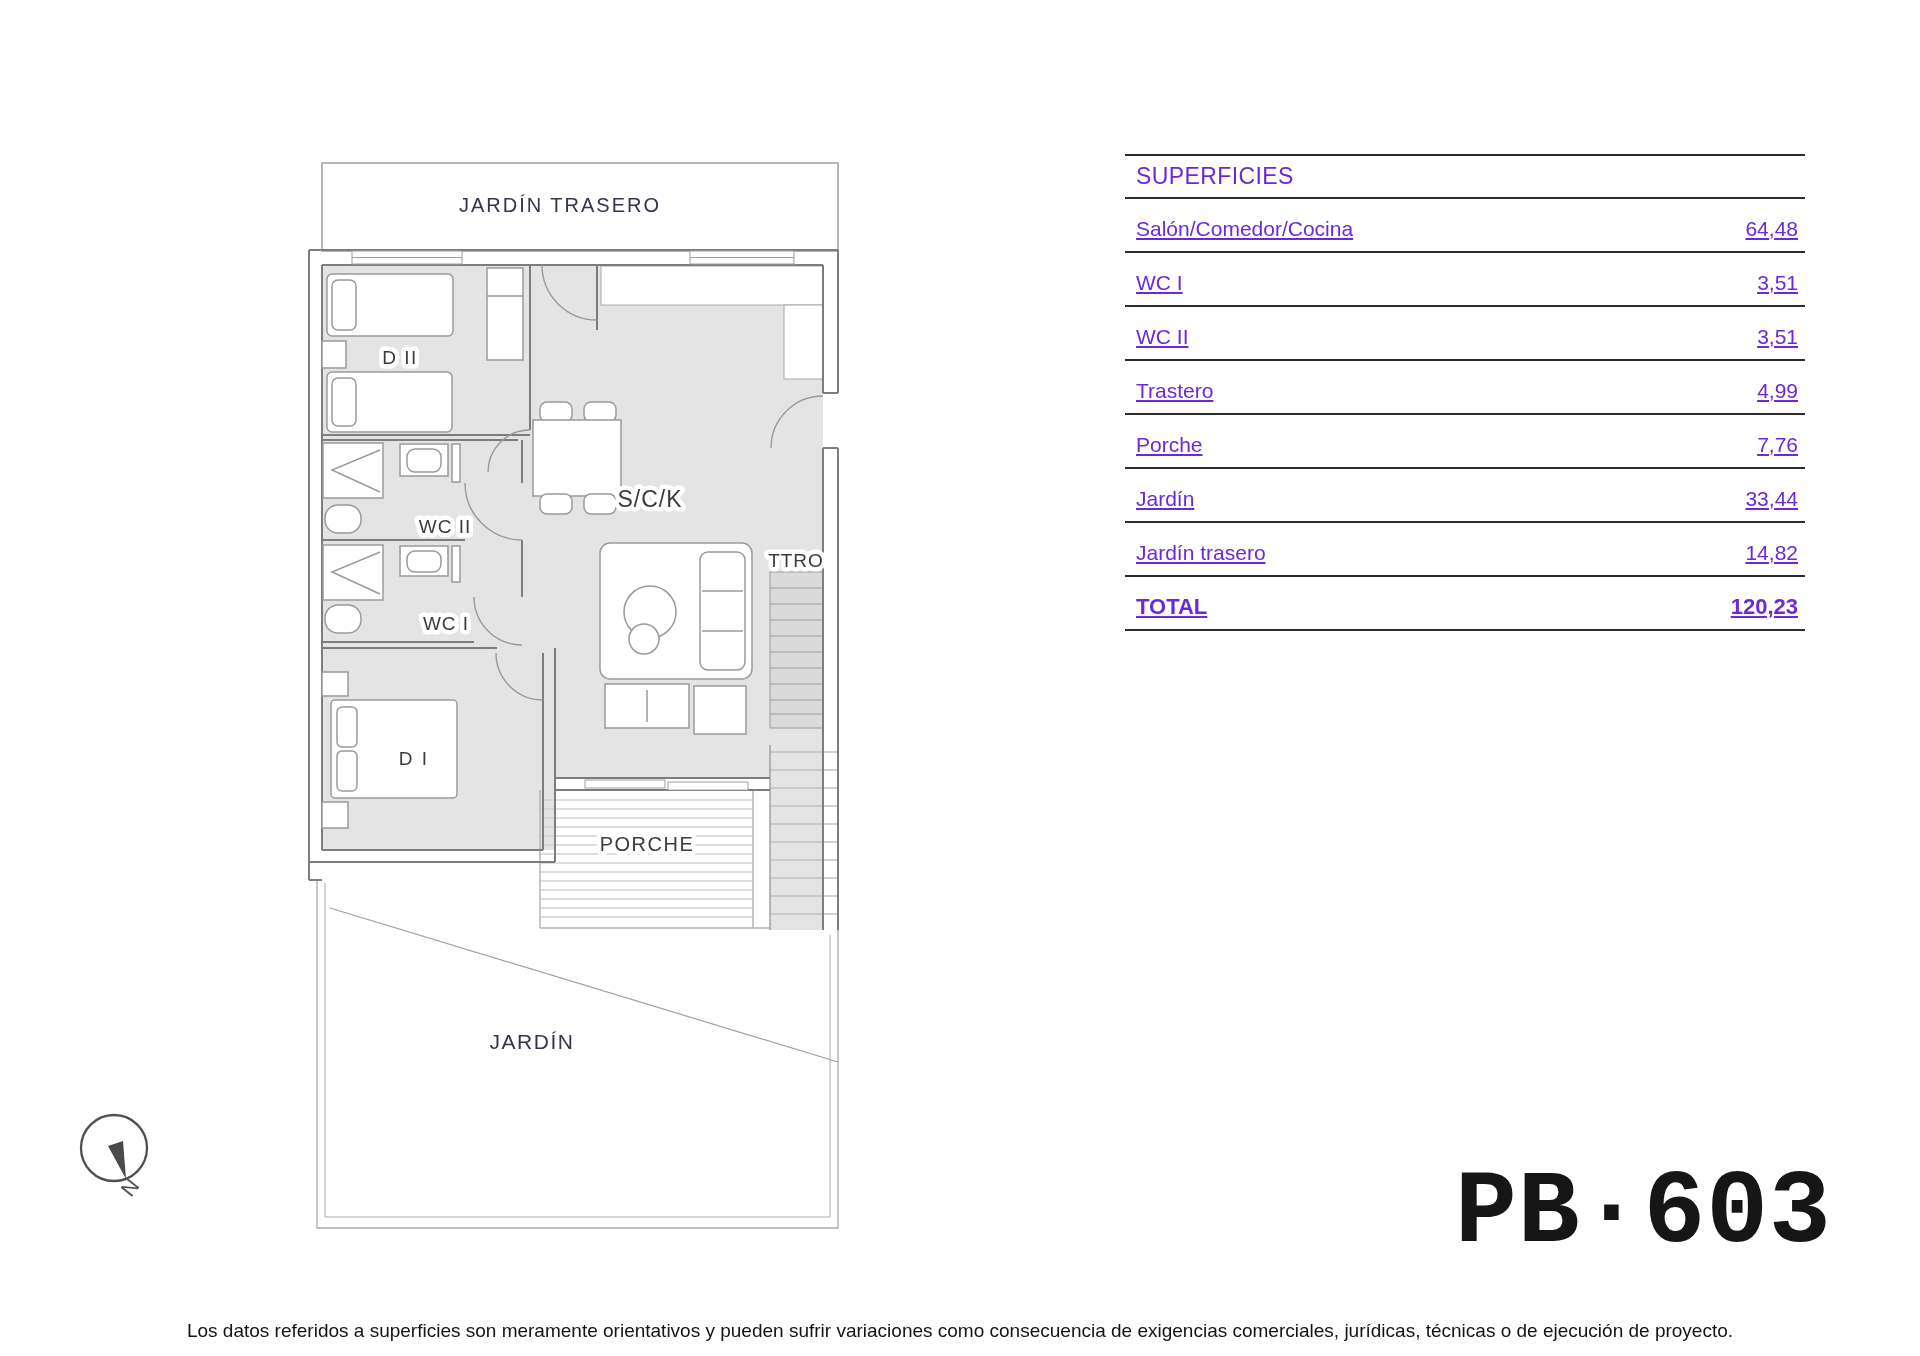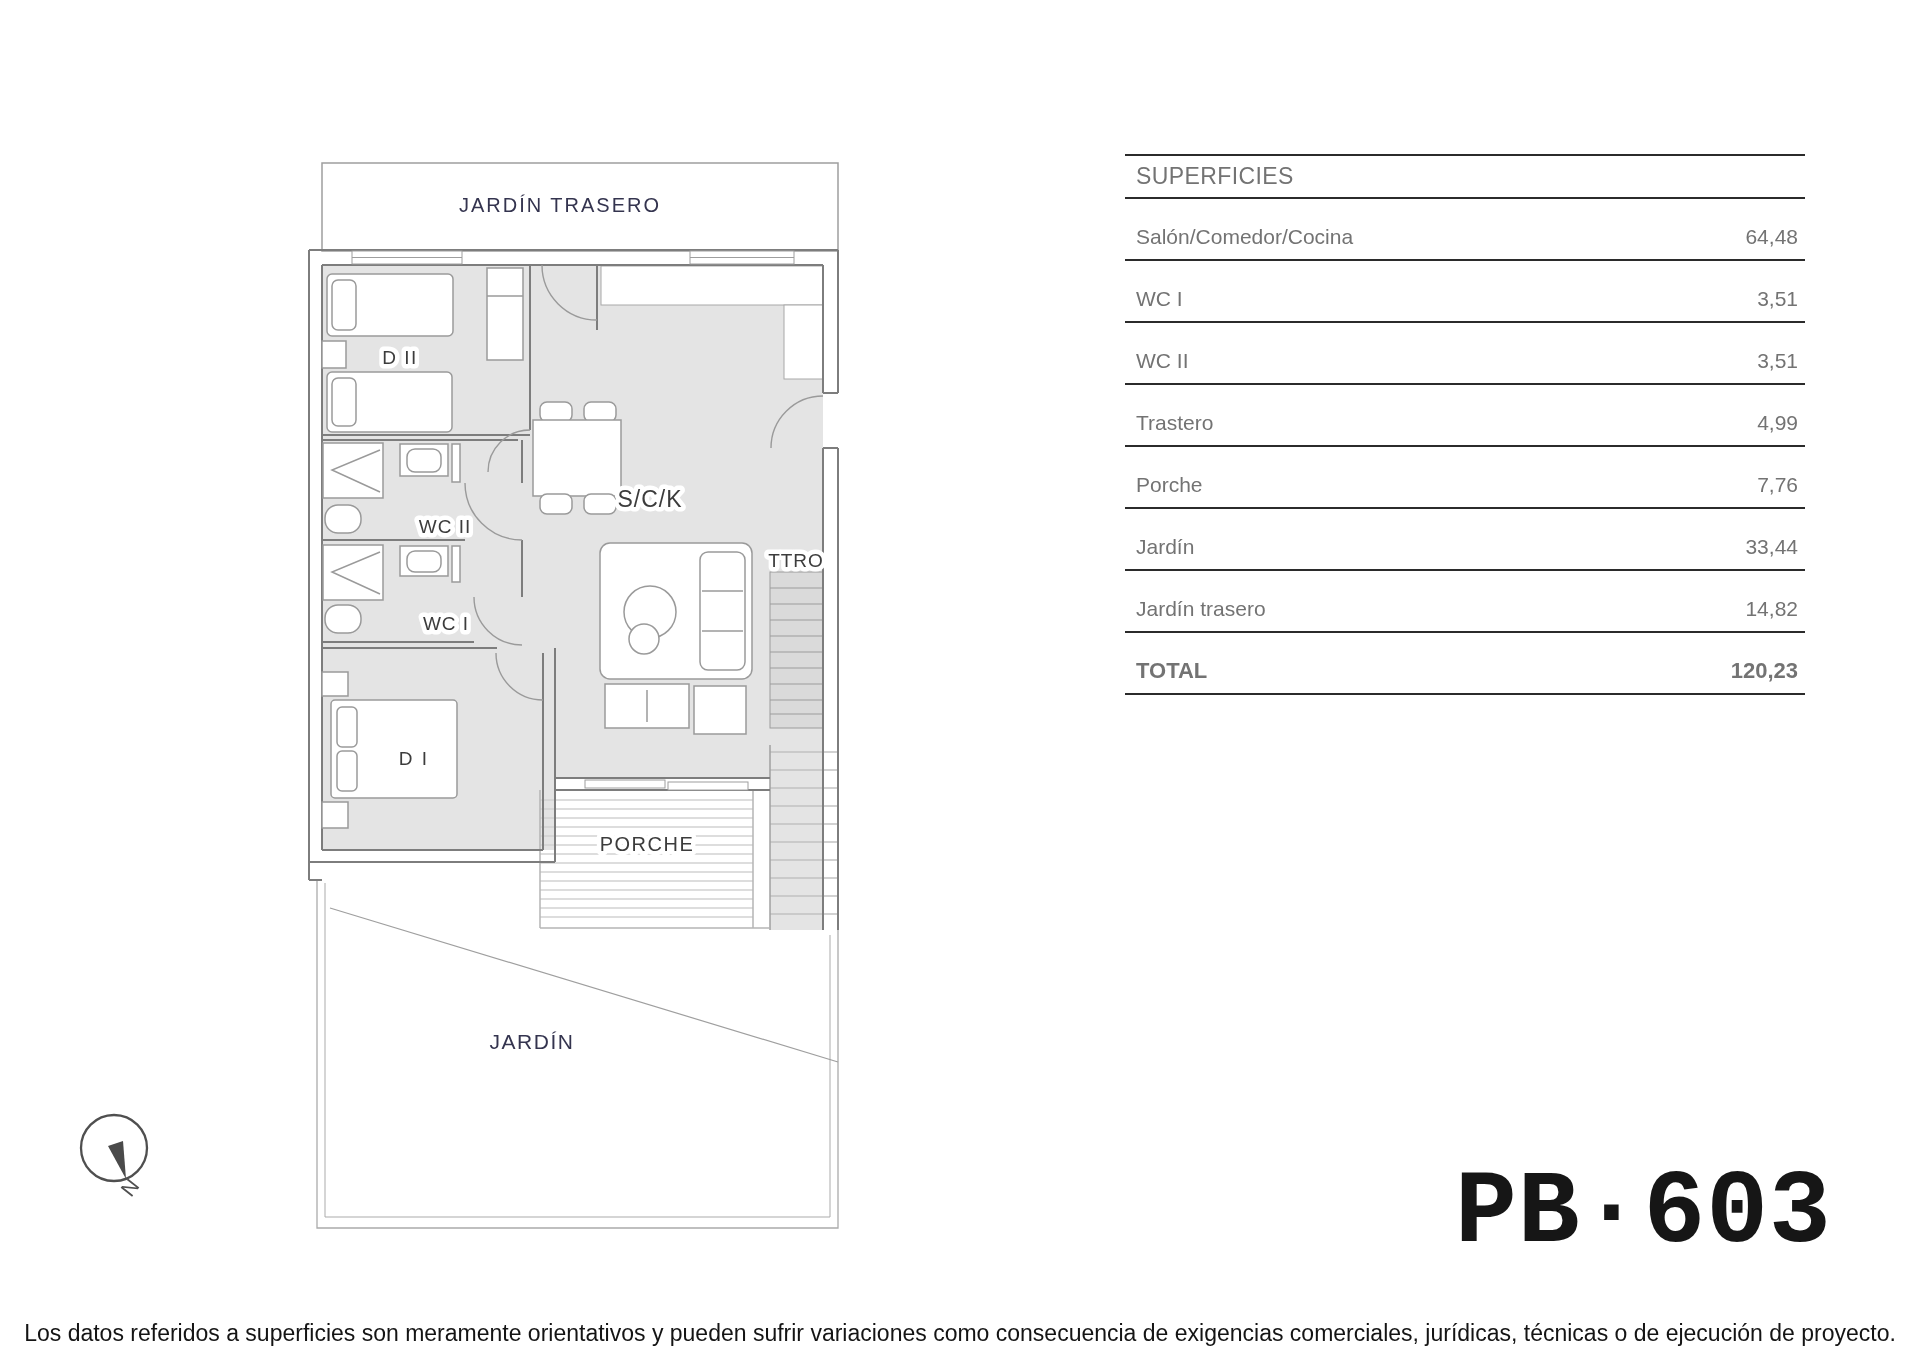--- a/index.html
+++ b/index.html
@@ -4,40 +4,40 @@
 <style>
   html,body{margin:0;padding:0;}
   body{
     width:1920px;height:1356px;background:#ffffff;position:relative;overflow:hidden;
     font-family:"Liberation Sans",sans-serif;
   }
   .sheet{position:absolute;inset:0;}
   
   .surfaces{
     position:absolute;left:1125px;top:154px;width:680px;
-    border-top:2px solid #2b2b2b;color:#737373;
+    border-top:2px solid #2b2b2b;color:#6d28d9;
   }
   .s-header{
     height:41px;display:flex;align-items:center;padding-left:11px;
     font-size:23px;letter-spacing:.4px;border-bottom:2px solid #2b2b2b;
   }
   .t-row{
     height:44px;display:flex;justify-content:space-between;align-items:center;
-    border-bottom:2px solid #2b2b2b;font-size:21px;padding:16px 7px 0 11px;
+    border-bottom:2px solid #2b2b2b;font-size:21px;padding:8px 7px 0 11px;text-decoration:underline;
   }
   .t-row.total{font-weight:bold;font-size:22px;}
   
   .plan-code{
     position:absolute;left:1455px;top:1162px;width:360px;text-align:right;
     font-size:103px;font-weight:600;letter-spacing:1px;color:#161616;line-height:1;font-family:Liberation Mono, monospace;
   }
   
   .disclaimer{
     position:absolute;left:0;top:1320px;width:1920px;text-align:center;
-    font-size:23px;color:#141414;
+    font-size:19px;color:#141414;
   }
   
   svg text{font-family:"Liberation Sans",sans-serif;}
   .halo{paint-order:stroke;stroke:#ffffff;stroke-width:9px;stroke-linejoin:round;}
 </style>
 </head>
 <body>
 
 <div class="sheet">
 

